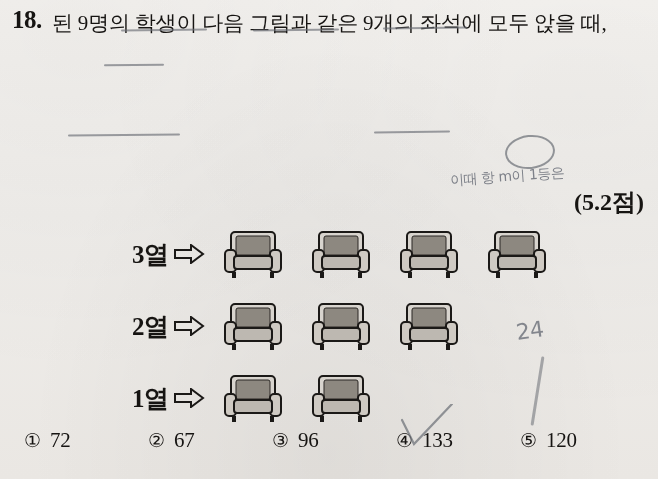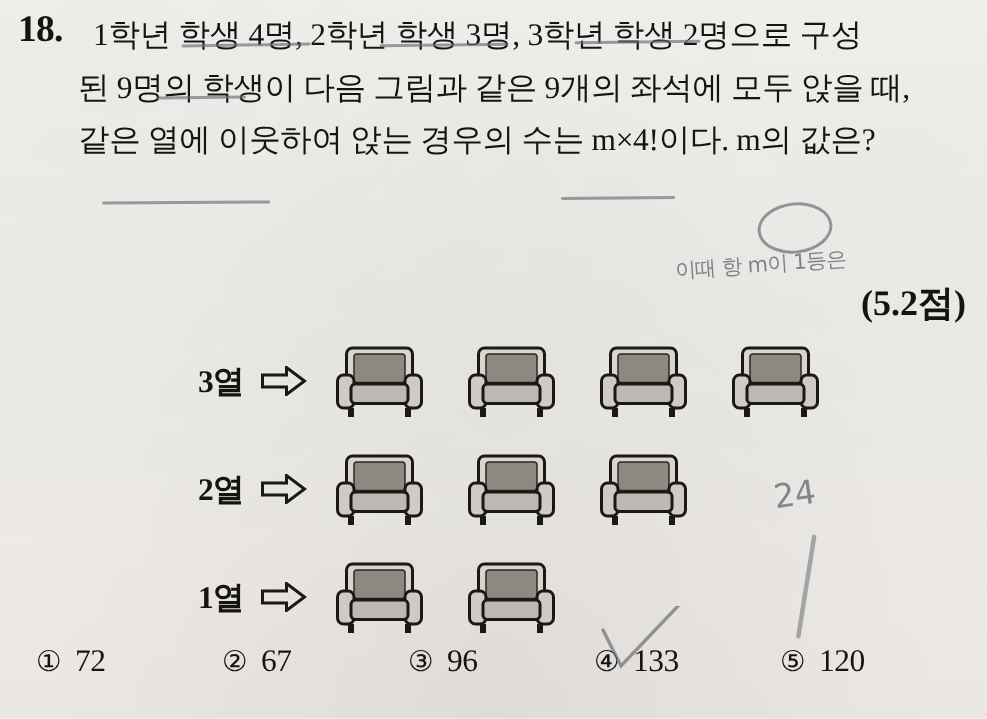--- a/index.html
+++ b/index.html
@@ -120,21 +120,21 @@
   .row-block {
     position: absolute;
     display: flex;
     align-items: center;
   }
   .row-3 { left: 132px; top: 228px; }
   .row-2 { left: 132px; top: 300px; font-family: Liberation Serif, serif; }
   .row-1 { left: 132px; top: 372px; }
 
   .row-label {
-    font-size: 21px;
+    font-size: 25px;
     font-weight: bold;
     width: 40px;
     letter-spacing: -0.5px;
   }
   .arrow-icon {
     width: 34px;
     display: flex;
     justify-content: center;
     align-items: center;
   }
@@ -197,23 +197,21 @@
 </head>
 <body>
 
 <div class="paper-noise"></div>
 
 <div class="sheet">
 
   <div class="problem-number">18.</div>
 
   <div class="stem">
-    <div class="stem-line l1">1학년 학생 4명, 2학년 학생 3명, 3학년 학생 2명으로 구성</div>
     <div class="stem-line l2">된 9명의 학생이 다음 그림과 같은 9개의 좌석에 모두 앉을 때,</div>
-    <div class="stem-line l4">같은 열에 이웃하여 앉는 경우의 수는 m×4!이다. m의 값은?</div>
   </div>
 
   <div class="underline u1"></div>
   <div class="underline u2"></div>
   <div class="underline u3"></div>
   <div class="underline u4"></div>
   <div class="underline u5"></div>
   <div class="underline u6"></div>
   <div class="circle-m"></div>
 

